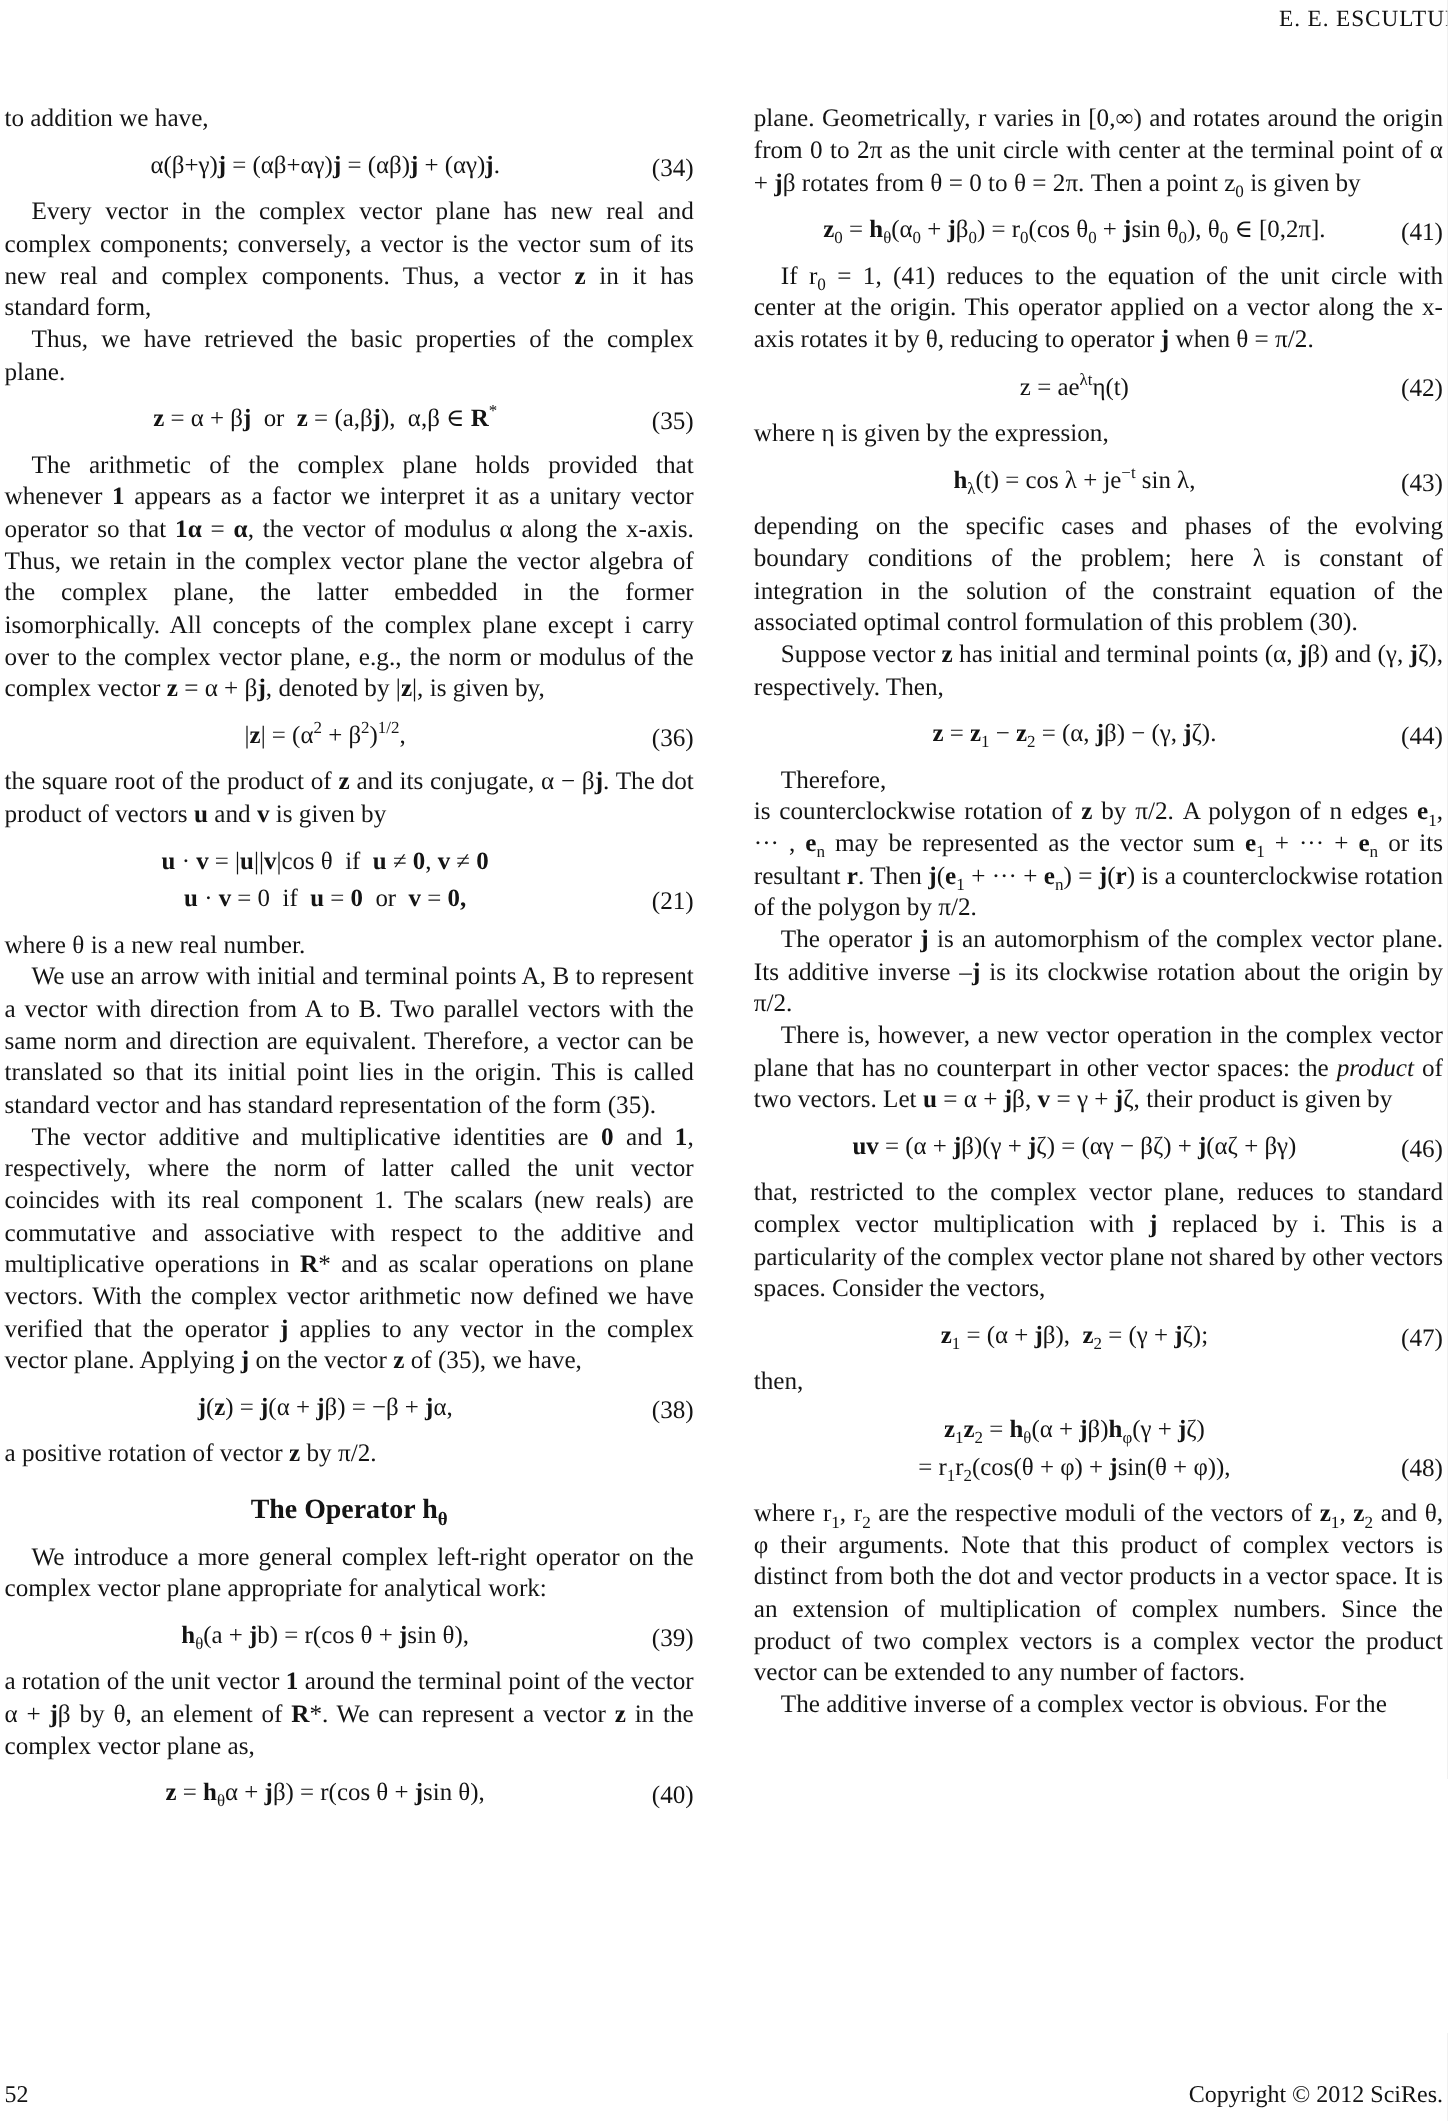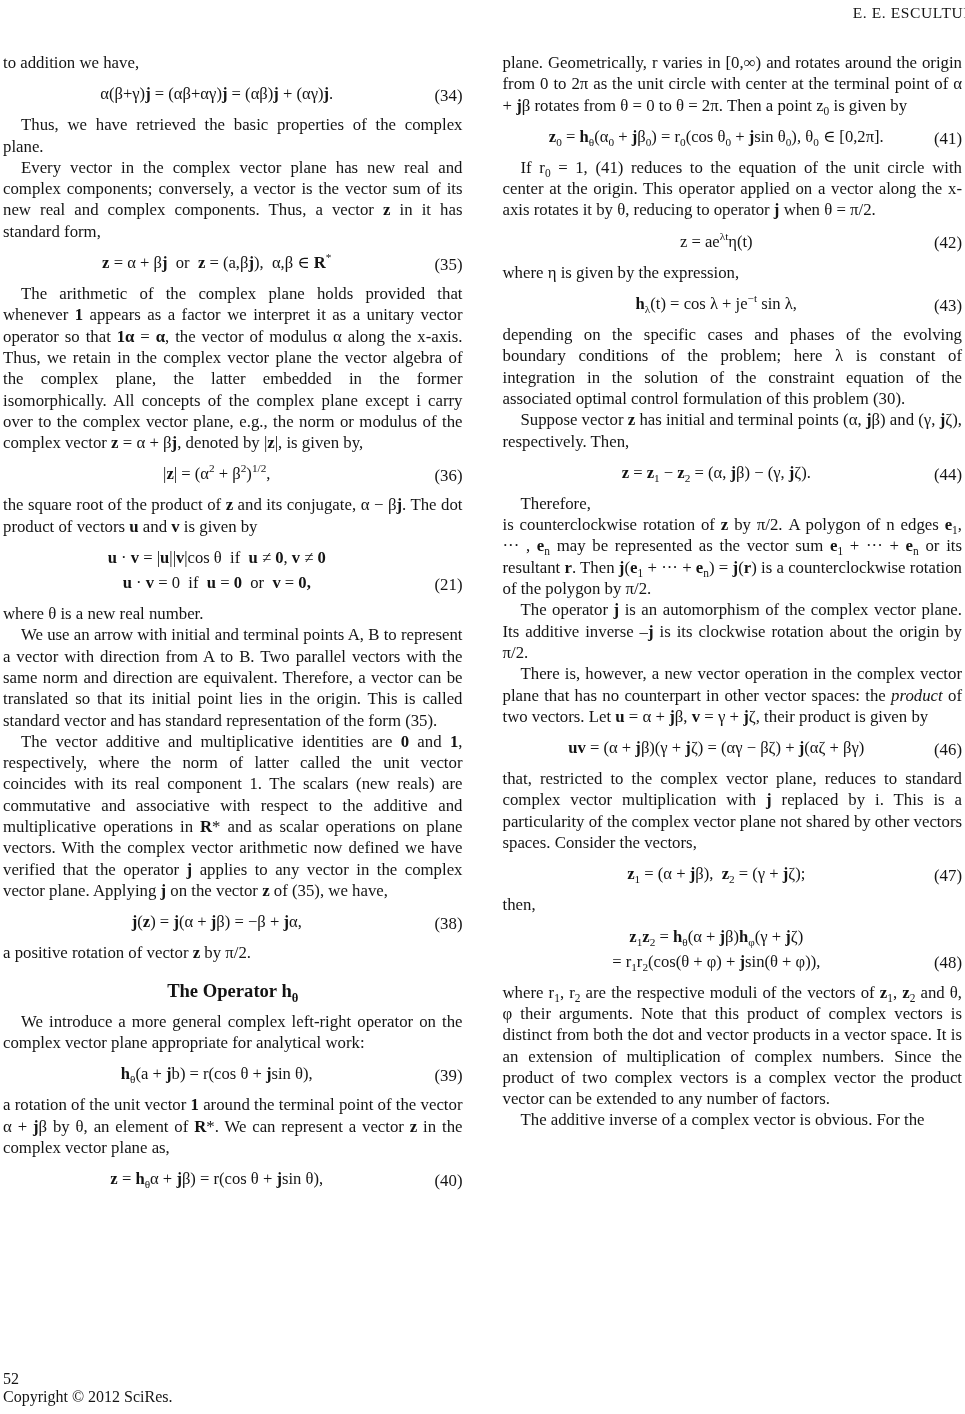--- a/index.html
+++ b/index.html
@@ -18,21 +18,21 @@
     top: 4px;
     left: 0;
     width: 100%;
     text-align: right;
     font-size: 15.5px;
     letter-spacing: 0.6px;
     padding-left: 21px;
   }
   .content {
     position: absolute;
-    top: 52px;
+    top: 68px;
     left: 3px;
     right: 3px;
     display: flex;
     gap: 40px;
   }
   .col {
     flex: 1;
     min-width: 0;
     font-size: 16.8px;
     line-height: 21.3px;
@@ -56,39 +56,38 @@
   .eq-num { flex: none; padding-left: 4px; }
   sub, sup { font-size: 68%; line-height: 0; }
   .footer {
     position: absolute;
     bottom: 8px;
     left: 3px;
     right: 3px;
     display: flex;
     justify-content: space-between;
     font-size: 16px;
-    flex-direction: column;
   }
 </style>
 </head>
 <body>
 
 <div class="page">
   <div class="running-head">E. E. ESCULTURA</div>
   <div class="content">
     <div class="col">
         <p class="para">to addition we have,</p>
         <div class="eq-row">
           <div class="eq-lines">
             <div class="eq-line">α(β+γ)<b>j</b> = (αβ+αγ)<b>j</b> = (αβ)<b>j</b> + (αγ)<b>j</b>.</div>
           </div>
           <span class="eq-num">(34)</span>
         </div>
+        <p class="para indent">Every vector in the complex vector plane has new real and complex components; conversely, a vector is the vector sum of its new real and complex components. Thus, a vector <b>z</b> in it has standard form,</p>
         <p class="para indent">Thus, we have retrieved the basic properties of the complex plane.</p>
-        <p class="para indent">Every vector in the complex vector plane has new real and complex components; conversely, a vector is the vector sum of its new real and complex components. Thus, a vector <b>z</b> in it has standard form,</p>
         <div class="eq-row">
           <div class="eq-lines">
             <div class="eq-line"><b>z</b> = α + β<b>j</b>&nbsp; or &nbsp;<b>z</b> = (a,β<b>j</b>), &nbsp;α,β ∈ <b>R</b><sup>*</sup></div>
           </div>
           <span class="eq-num">(35)</span>
         </div>
         <p class="para indent">The arithmetic of the complex plane holds provided that whenever <b>1</b> appears as a factor we interpret it as a unitary vector operator so that <b>1α</b> = <b>α</b>, the vector of modulus α along the x-axis. Thus, we retain in the complex vector plane the vector algebra of the complex plane, the latter embedded in the former isomorphically. All concepts of the complex plane except i carry over to the complex vector plane, e.g., the norm or modulus of the complex vector <b>z</b> = α + β<b>j</b>, denoted by |<b>z</b>|, is given by,</p>
         <div class="eq-row">
           <div class="eq-lines">
             <div class="eq-line">|<b>z</b>| = (α<sup>2</sup> + β<sup>2</sup>)<sup>1/2</sup>,</div>

